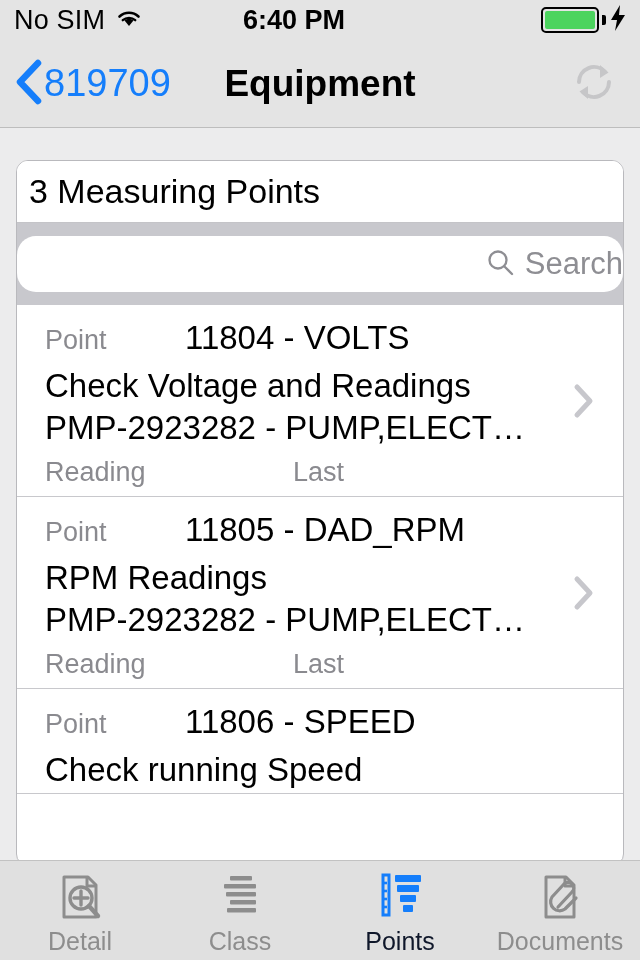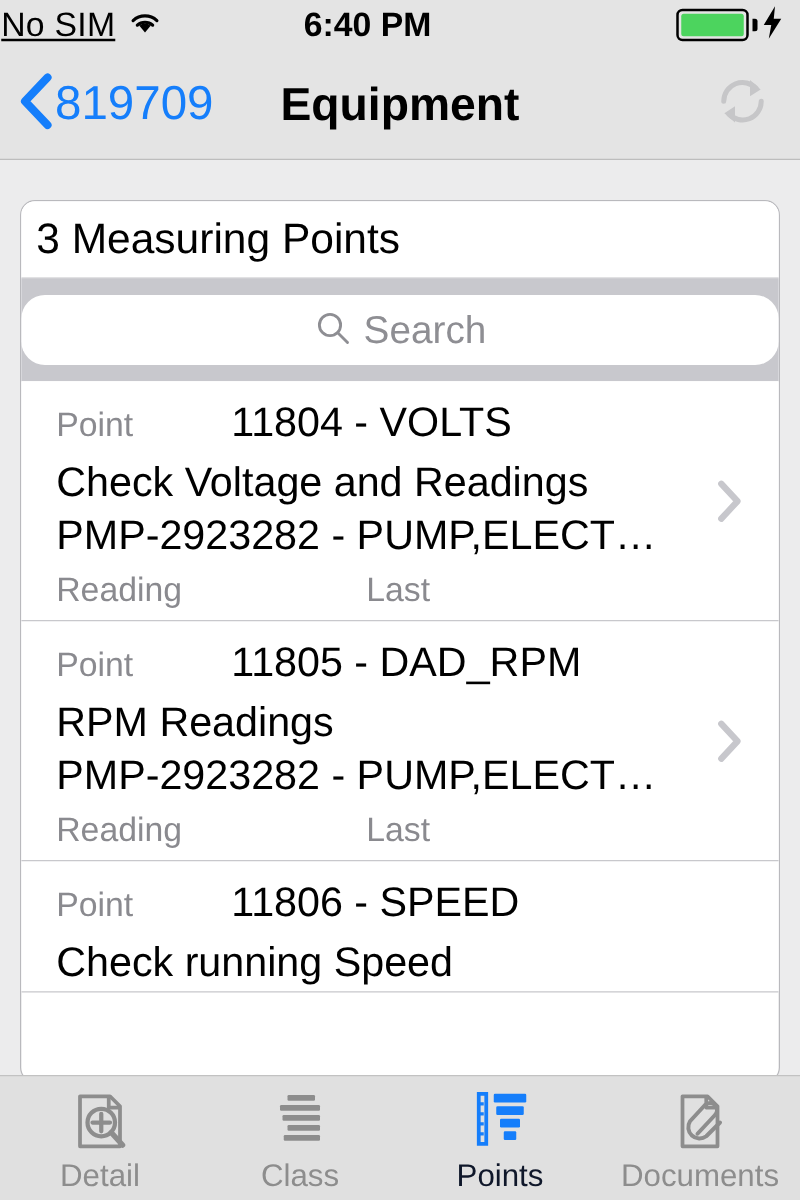--- a/index.html
+++ b/index.html
@@ -10,21 +10,21 @@
     overflow:hidden;
   }
   #app { position:relative; width:640px; height:960px; background:#ececed; }
 
   
   .statusbar {
     position:absolute; top:0; left:0; width:640px; height:40px;
     background:#e4e4e4;
     display:flex; align-items:center;
   }
-  .sb-left { position:absolute; left:1px; display:flex; align-items:center; gap:9px;text-decoration:underline; }
+  .sb-left { position:absolute; left:14px; display:flex; align-items:center; gap:9px; }
   .sb-carrier { font-size:27px; color:#000; letter-spacing:0.2px; }
   .sb-center { position:absolute; left:0; width:588px; text-align:center; font-size:27px; font-weight:bold; color:#000; }
   .sb-right { position:absolute; right:12px; display:flex; align-items:center; gap:2px; }
   .battery {
     width:58px; height:26px; border:2px solid #000; border-radius:5px;
     padding:2px; background:#e4e4e4;
   }
   .battery-fill { height:100%; width:100%; background:#4cd45e; border-radius:2px; }
   .battery-cap { width:4px; height:10px; background:#000; border-radius:0 2px 2px 0; margin-left:1px; }
 
@@ -50,21 +50,21 @@
     display:flex; align-items:center; padding-left:12px; background:#fff;
   }
   .card-header-title { font-size:34px; color:#000; }
 
   .searchbar {
     height:82px; background:#c8c8cd;
     display:flex; align-items:center; justify-content:center;
   }
   .search-input-wrap {
     width:619px; height:56px; background:#fff; border-radius:19px;
-    display:flex; align-items:center; justify-content:center; gap:10px;
+    display:flex; align-items:center; justify-content:flex-end; gap:10px;
     cursor:text;
   }
   .search-placeholder { font-size:31px; color:#8e8e93; }
 
   .list { background:#fff; }
   .row { position:relative; border-bottom:1px solid #c8c8cc; padding:0 0 0 28px; }
   .row-line { display:flex; align-items:baseline; }
   .lbl { font-size:27px; color:#8a8a8f; }
   .point-label { width:140px; }
   .point-value { font-size:33px; color:#000; }

